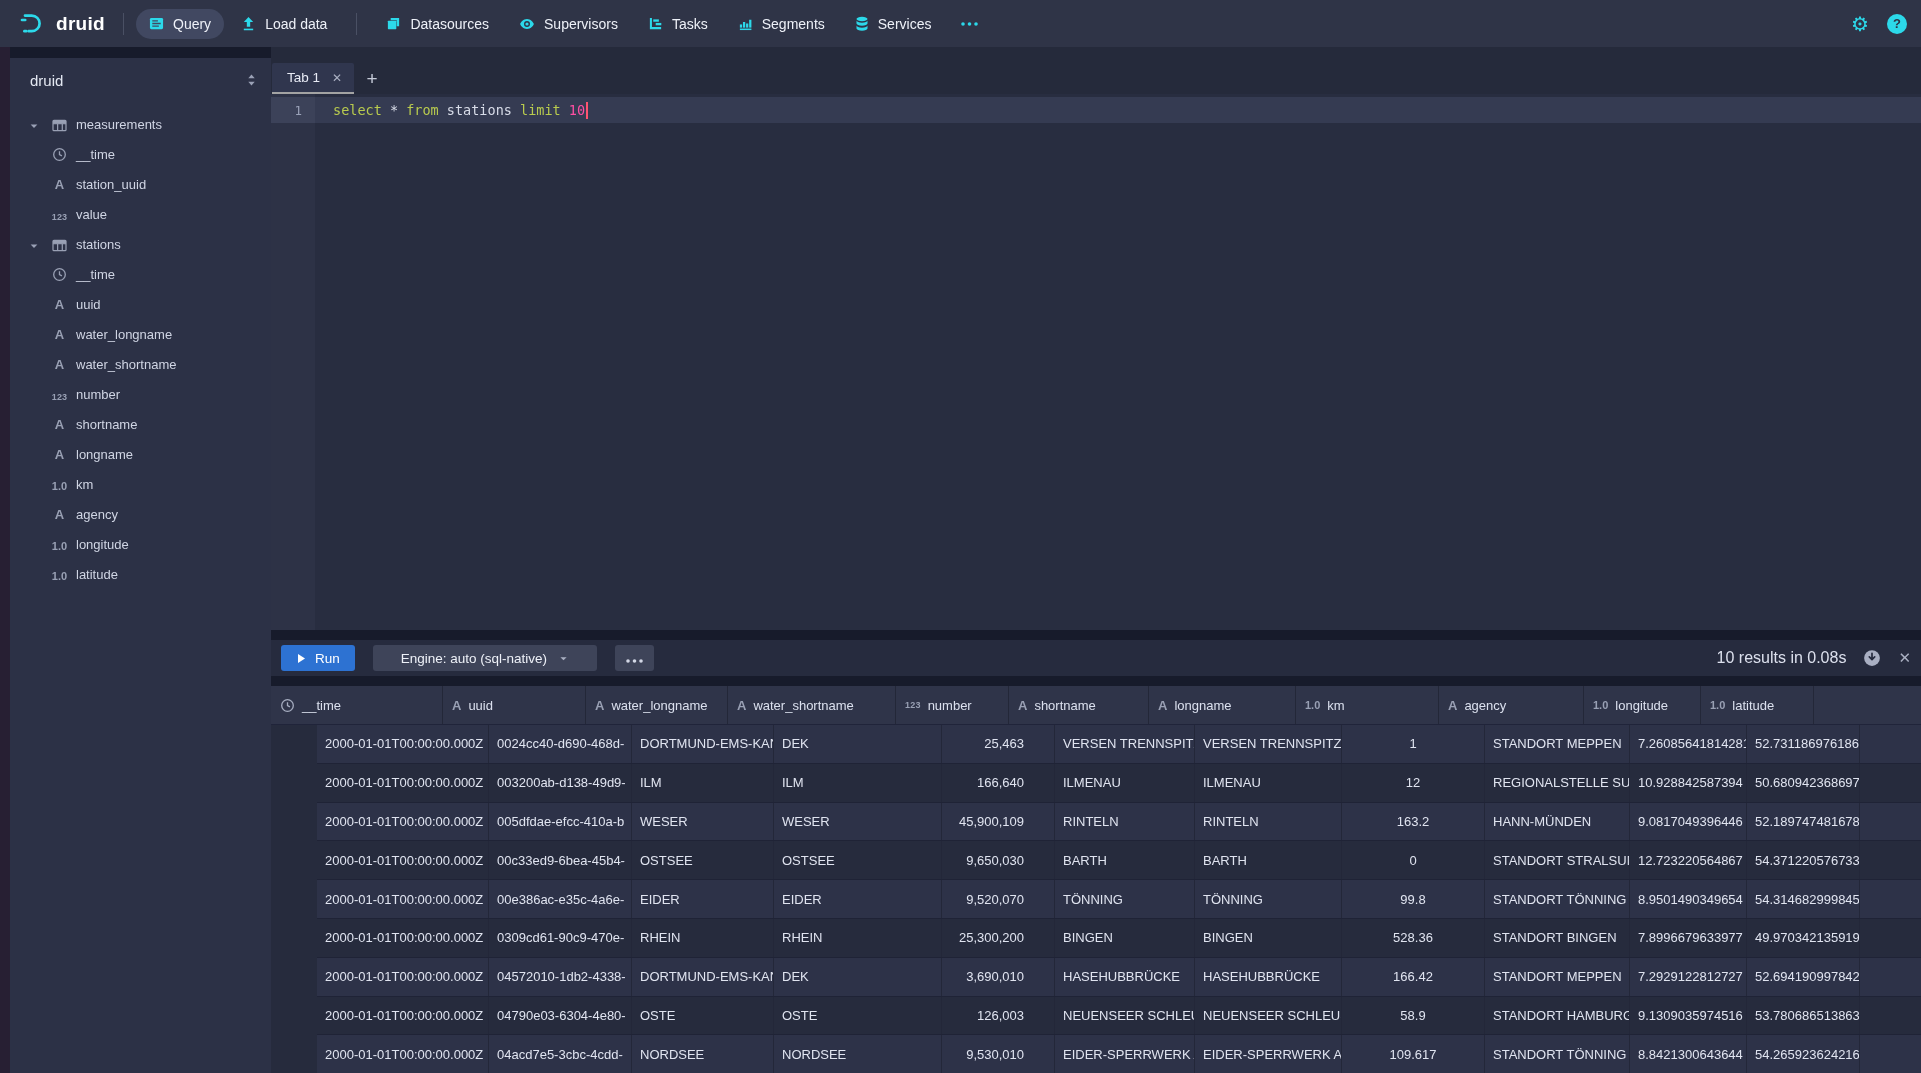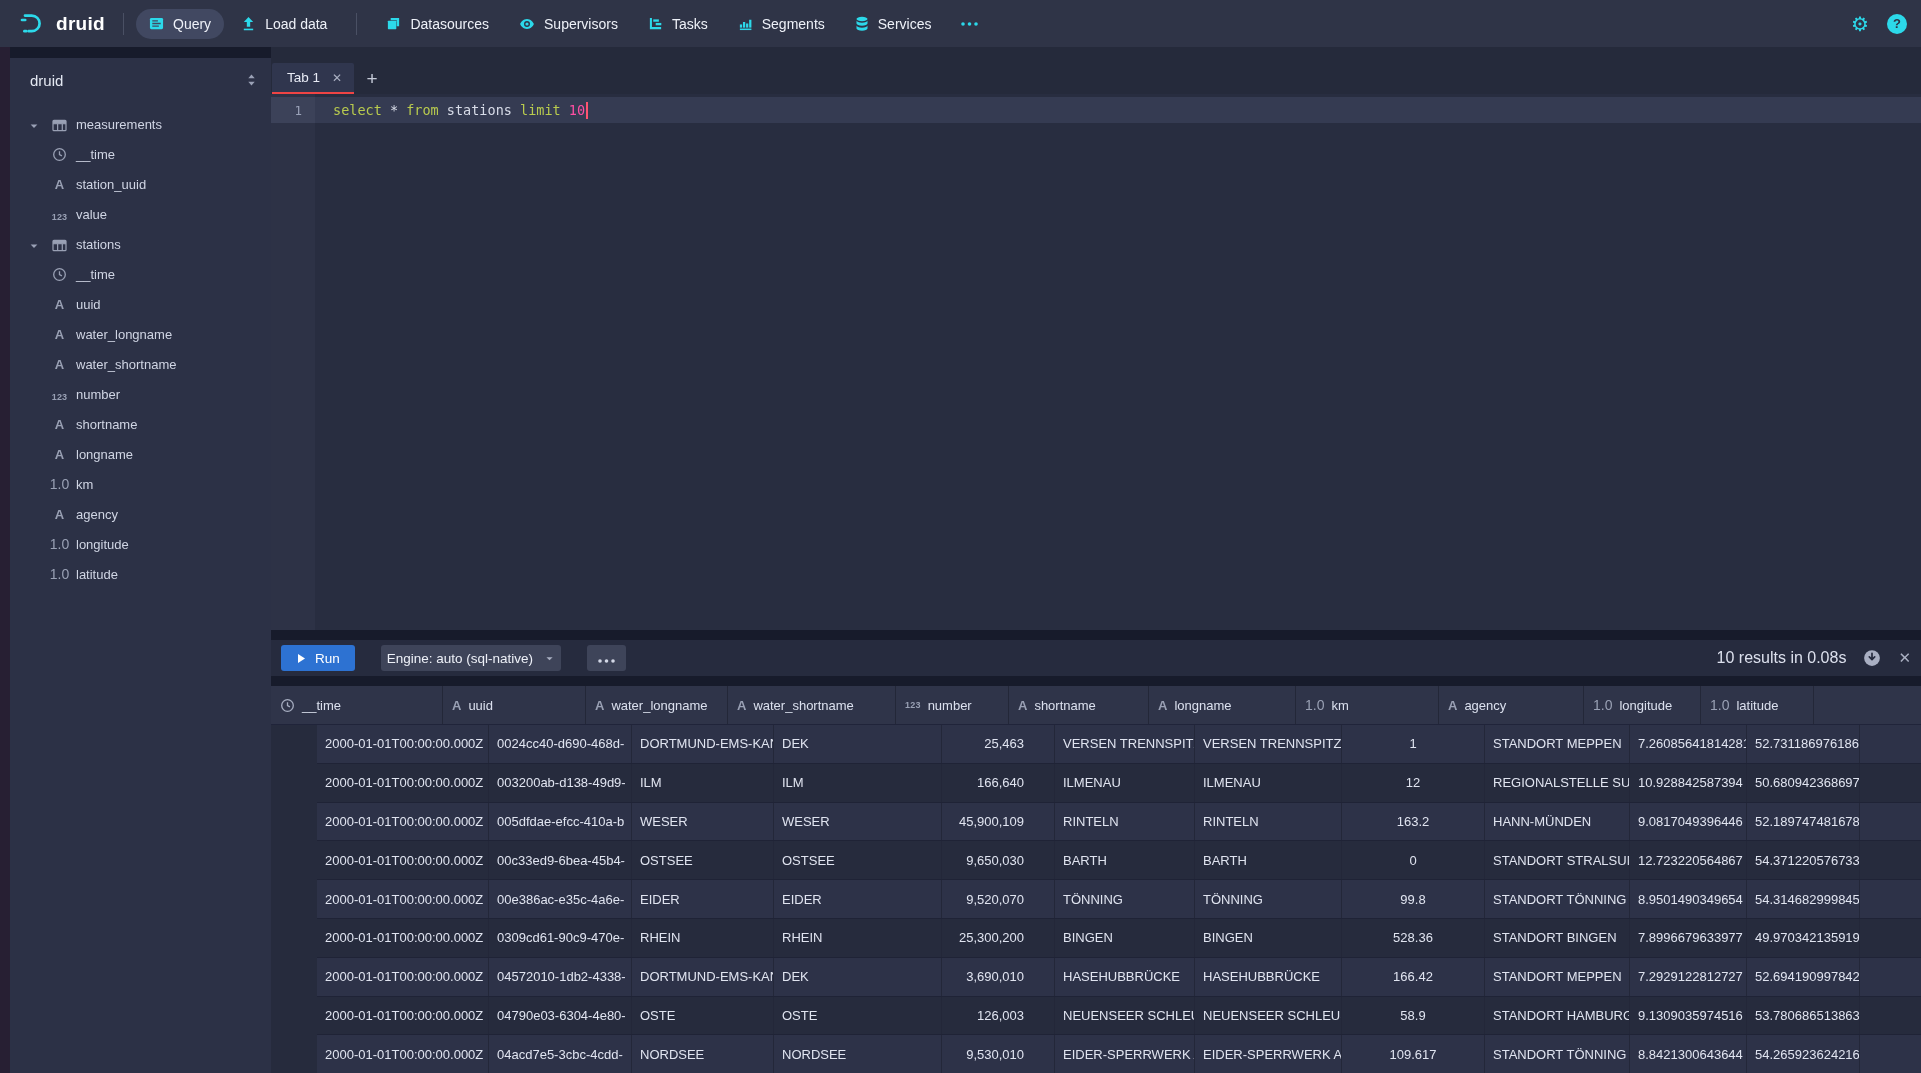--- a/index.html
+++ b/index.html
@@ -30,42 +30,42 @@
   .schema-title{font-size:15px;color:#e4e8f2;}
   .sorticon{color:#9aa1b6;display:flex;cursor:pointer;}
   .tree{font-size:13px;color:#d0d5e4;overflow:hidden;}
   .trow{height:30px;display:flex;align-items:flex-end;cursor:pointer;}
   .trow.group{padding-left:18px;}
   .trow.child{padding-left:40px;}
   .trow .chev{width:14px;margin-right:8px;color:#9aa1b6;display:flex;}
   .trow .ticon{width:19px;margin-right:7px;color:#99a0b4;display:flex;align-items:center;justify-content:center;}
   .tA{font-weight:700;font-size:13px;color:#99a0b4;}
   .t123{font-weight:700;font-size:9px;color:#99a0b4;letter-spacing:.2px;}
-  .t10{font-weight:400;font-size:14px;color:#99a0b4;}
+  .t10{font-weight:700;font-size:11px;color:#99a0b4;}
   
   .main{flex:1;display:flex;flex-direction:column;min-width:0;min-height:0;}
   .tabbar{height:47px;background:#252a3b;display:flex;align-items:flex-end;padding-left:1px;flex:0 0 auto;}
   .tab{height:29px;display:flex;align-items:center;gap:12px;padding:0 12px 0 15px;background:#30364e;
-       border-bottom:2px solid #ef4444;border-radius:2px 2px 0 0;font-size:13.5px;color:#e8ebf5;cursor:pointer;}
+       border-bottom:2px solid #a3a3a3;border-radius:2px 2px 0 0;font-size:13.5px;color:#e8ebf5;cursor:pointer;}
   .tabclose{color:#aab0c2;font-size:12px;cursor:pointer;}
   .addtab{width:36px;height:31px;display:flex;align-items:center;justify-content:center;
           color:#c6cbd9;font-size:19px;cursor:pointer;}
   .editor{flex:1;background:#282d40;position:relative;font-family:"DejaVu Sans Mono",monospace;
           font-size:13.5px;min-height:0;cursor:text;}
   .gutterbg{position:absolute;left:0;top:0;bottom:0;width:44px;background:#2d3246;}
   .codeline{position:relative;display:flex;height:26px;align-items:center;background:#353b52;margin-top:3px;}
   .gutter{width:44px;flex:0 0 auto;background:#3c4259;height:100%;display:flex;align-items:center;
           justify-content:flex-end;padding-right:13px;box-sizing:border-box;color:#9aa2b8;font-size:12.5px;}
   .code{padding-left:18px;display:flex;align-items:center;white-space:pre;}
   .tok-kw{color:#b9cb4e;}.tok-pl{color:#d8dce8;}.tok-num{color:#ff4fa3;}
   .cursor{width:2px;height:17px;background:#ff5470;margin-left:1px;}
   .gapline{height:10px;background:#171b2b;flex:0 0 auto;}
   
-  .runbar{height:36px;background:#262b3e;display:flex;align-items:center;padding:0 10px;gap:26px;flex:0 0 auto;}
-  .btn{height:26px;display:flex;align-items:center;gap:9px;padding:0 6px;border-radius:3px;
+  .runbar{height:36px;background:#262b3e;display:flex;align-items:center;padding:0 10px;gap:18px;flex:0 0 auto;}
+  .btn{height:26px;display:flex;align-items:center;gap:9px;padding:0 28px;border-radius:3px;
        background:#3e4459;color:#eef1f8;font-size:13.5px;cursor:pointer;border:none;}
   .btn-run{background:#2d72d2;color:#fff;padding:0 15px;}
   .btn-run .picon{display:flex;color:#fff;}
   .btn .caret{color:#aab0c3;display:flex;margin-left:2px;}
   .btn-more{padding:0 11px;color:#d3d8e6;}
   .run-right{margin-left:auto;display:flex;align-items:center;gap:17px;}
   .results-info{color:#dce0ed;font-size:16px;}
   .dl{display:flex;color:#a9afc2;cursor:pointer;}
   .xclose{color:#aab0c2;font-size:15px;cursor:pointer;}
   

